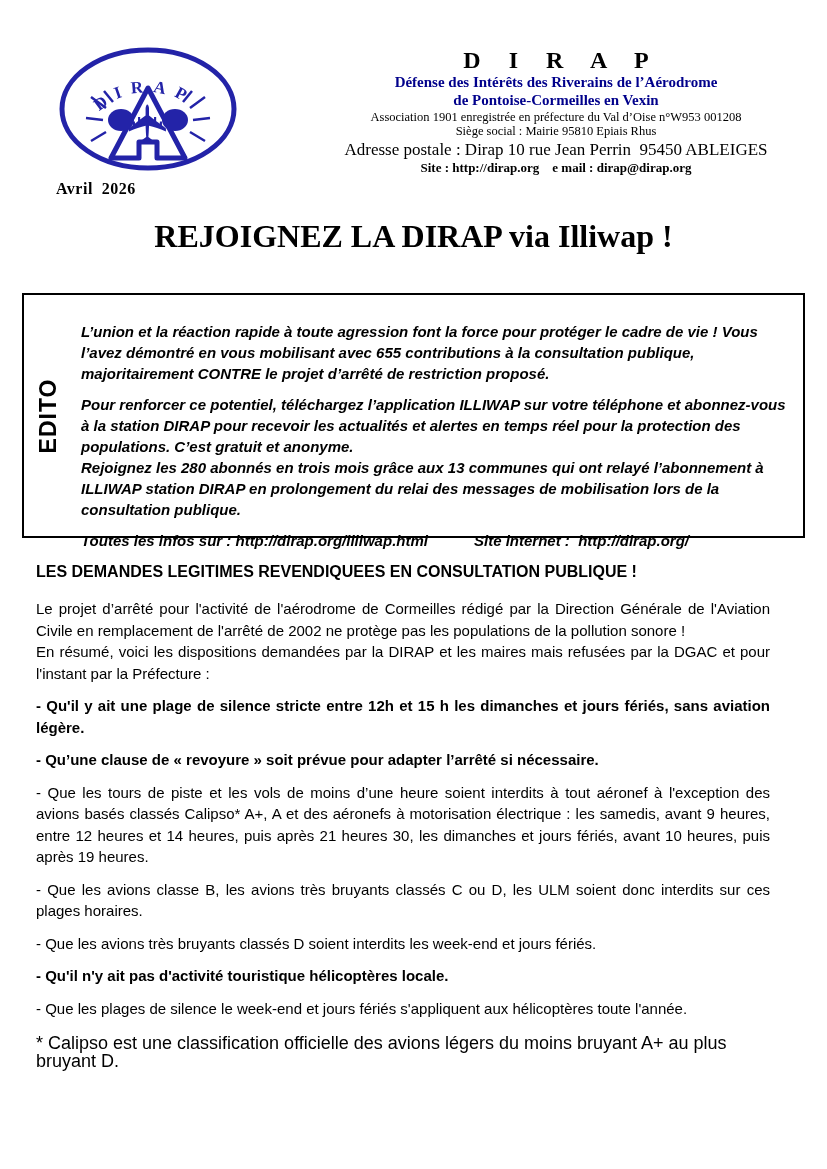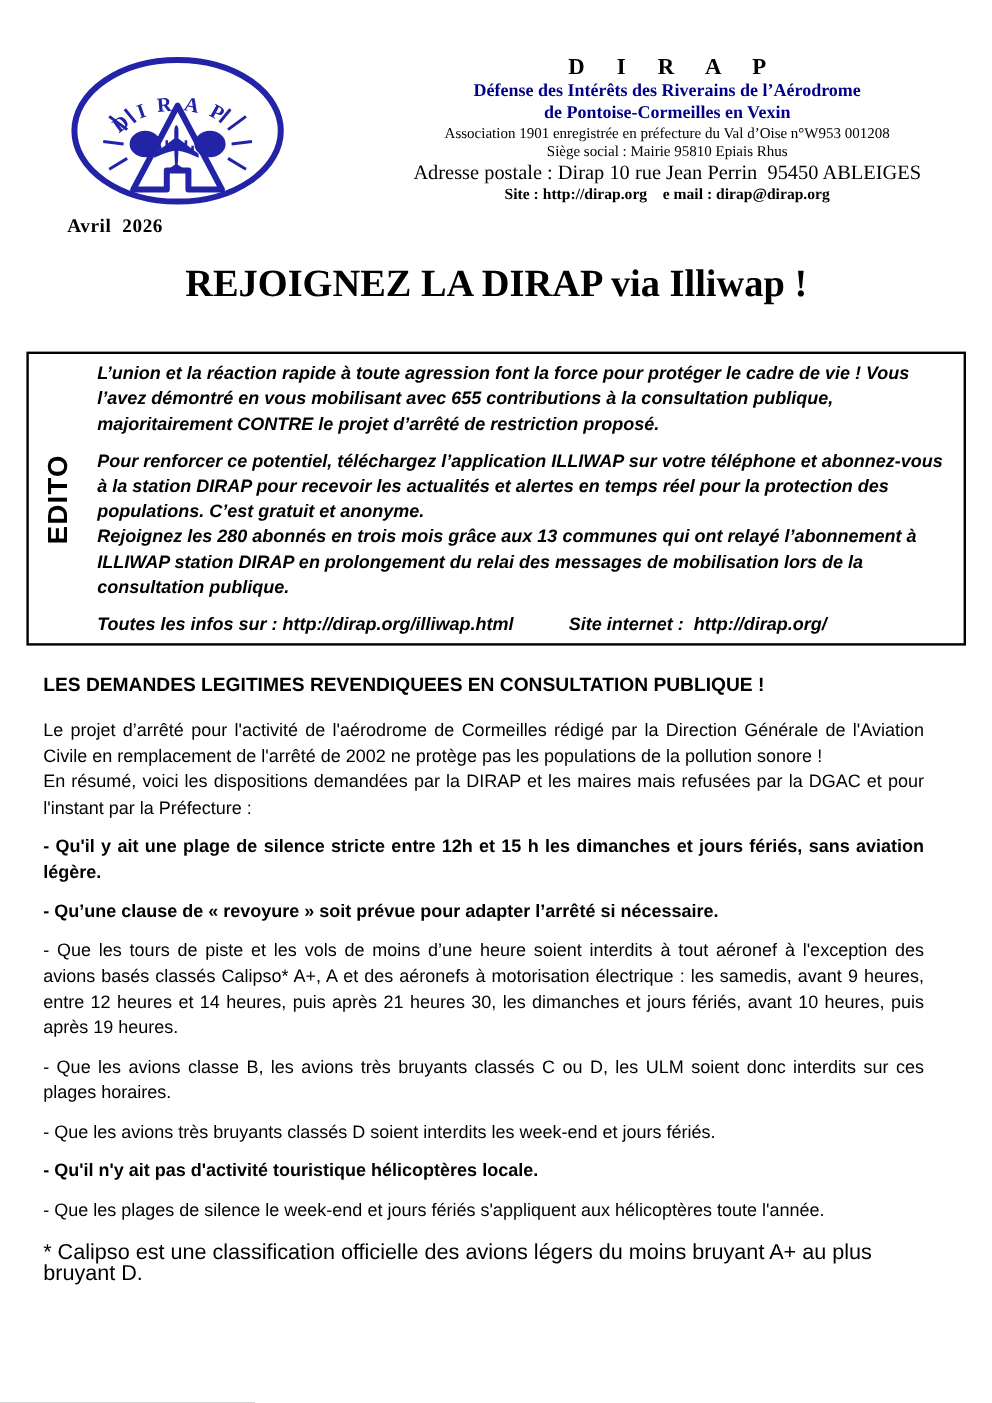--- a/index.html
+++ b/index.html
@@ -24,21 +24,21 @@
   .lg-stroke{stroke:var(--logo-blue);}
   .lg-fill{fill:var(--logo-blue);}
   .date{
     position:absolute;left:56px;top:180px;
     font-weight:bold;font-size:16px;letter-spacing:.5px;white-space:pre;
   }
   .org{
     position:absolute;left:338px;top:46px;width:436px;
     text-align:center;line-height:1.18;
   }
-  .org-name{font-size:19px;font-weight:bold;letter-spacing:11px;text-indent:11px;}
+  .org-name{font-size:24px;font-weight:bold;letter-spacing:11px;text-indent:11px;}
   .org-sub{font-size:15px;font-weight:bold;color:var(--header-blue);}
   .org-small{font-size:12.5px;}
   .org-address{font-size:17px;margin-top:1px;white-space:pre;}
   .org-contact{font-size:13px;font-weight:bold;white-space:pre;}
   
   .main-title{
     position:absolute;left:0;top:218px;width:100%;
     text-align:center;font-weight:bold;font-size:32px;
   }
   
@@ -47,21 +47,21 @@
     border:2px solid var(--ink);
   }
   .edito-label{
     position:absolute;left:24px;top:50%;
     transform:translate(-50%,-50%) rotate(-90deg);
     font-family:"Liberation Sans",sans-serif;
     font-weight:bold;font-size:23px;letter-spacing:1px;
   }
   .edito-content{
     position:absolute;left:0;top:0;right:0;bottom:0;
-    padding:6px 8px 0 57px;
+    padding:26px 8px 0 57px;
     font-family:"Liberation Sans",sans-serif;
     font-style:italic;font-weight:bold;font-size:15px;line-height:21px;
   }
   .edito-p1{margin-bottom:10px;}
   .edito-p2,.edito-p3{margin:0;}
   .edito-footer{margin-top:10px;display:flex;}
   .edito-footer-right{margin-left:46px;white-space:pre;text-align:center;}
   
   .body-section{
     position:absolute;left:36px;top:563px;width:734px;

